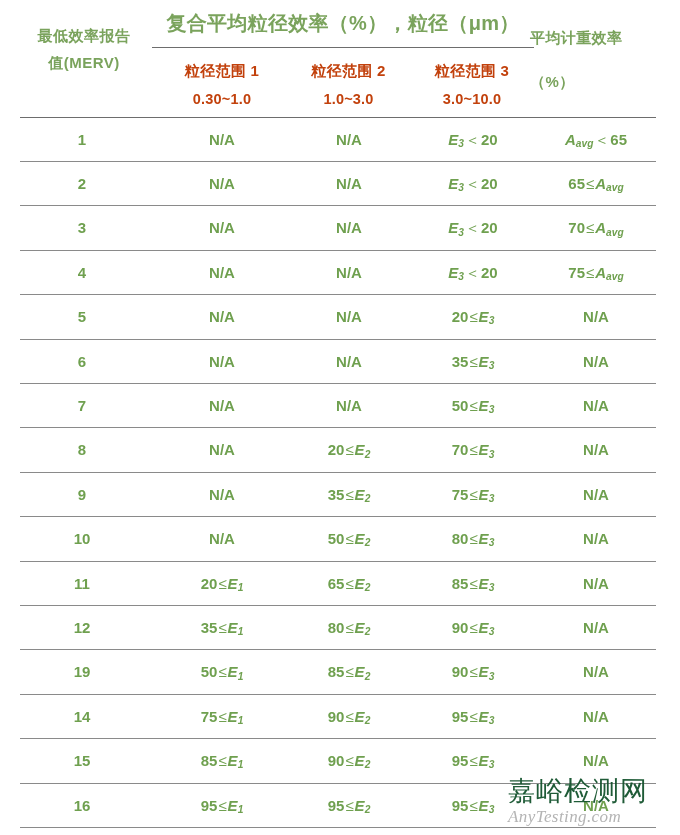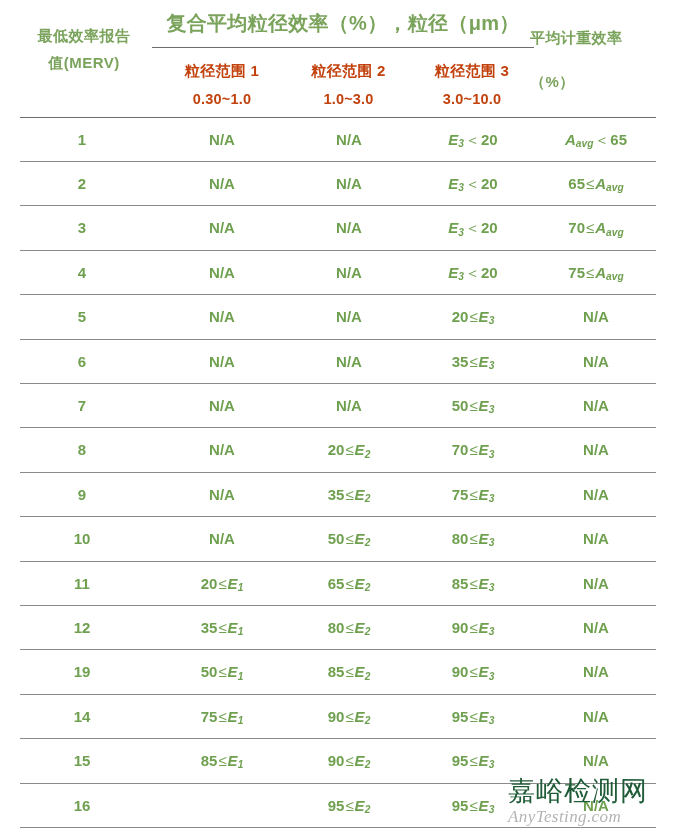--- a/index.html
+++ b/index.html
@@ -304,20 +304,21 @@
       </div>
       <div class="row" style="top: 739.1px;">
         <div class="cell c0">15</div>
         <div class="cell c1">85<span class="op">≤</span><var>E<sub>1</sub></var></div>
         <div class="cell c2">90<span class="op">≤</span><var>E<sub>2</sub></var></div>
         <div class="cell c3">95<span class="op">≤</span><var>E<sub>3</sub></var></div>
         <div class="cell c4">N/A</div>
       </div>
       <div class="row" style="top: 783.5px;">
         <div class="cell c0">16</div>
+        <div class="cell c1">95<span class="op">≤</span><var>E<sub>1</sub></var></div>
         <div class="cell c2">95<span class="op">≤</span><var>E<sub>2</sub></var></div>
         <div class="cell c3">95<span class="op">≤</span><var>E<sub>3</sub></var></div>
         <div class="cell c4">N/A</div>
       </div>
     </div>
 
   <div class="watermark">
     <div class="wm-cn">嘉峪检测网</div>
     <div class="wm-en">AnyTesting.com</div>
   </div>

